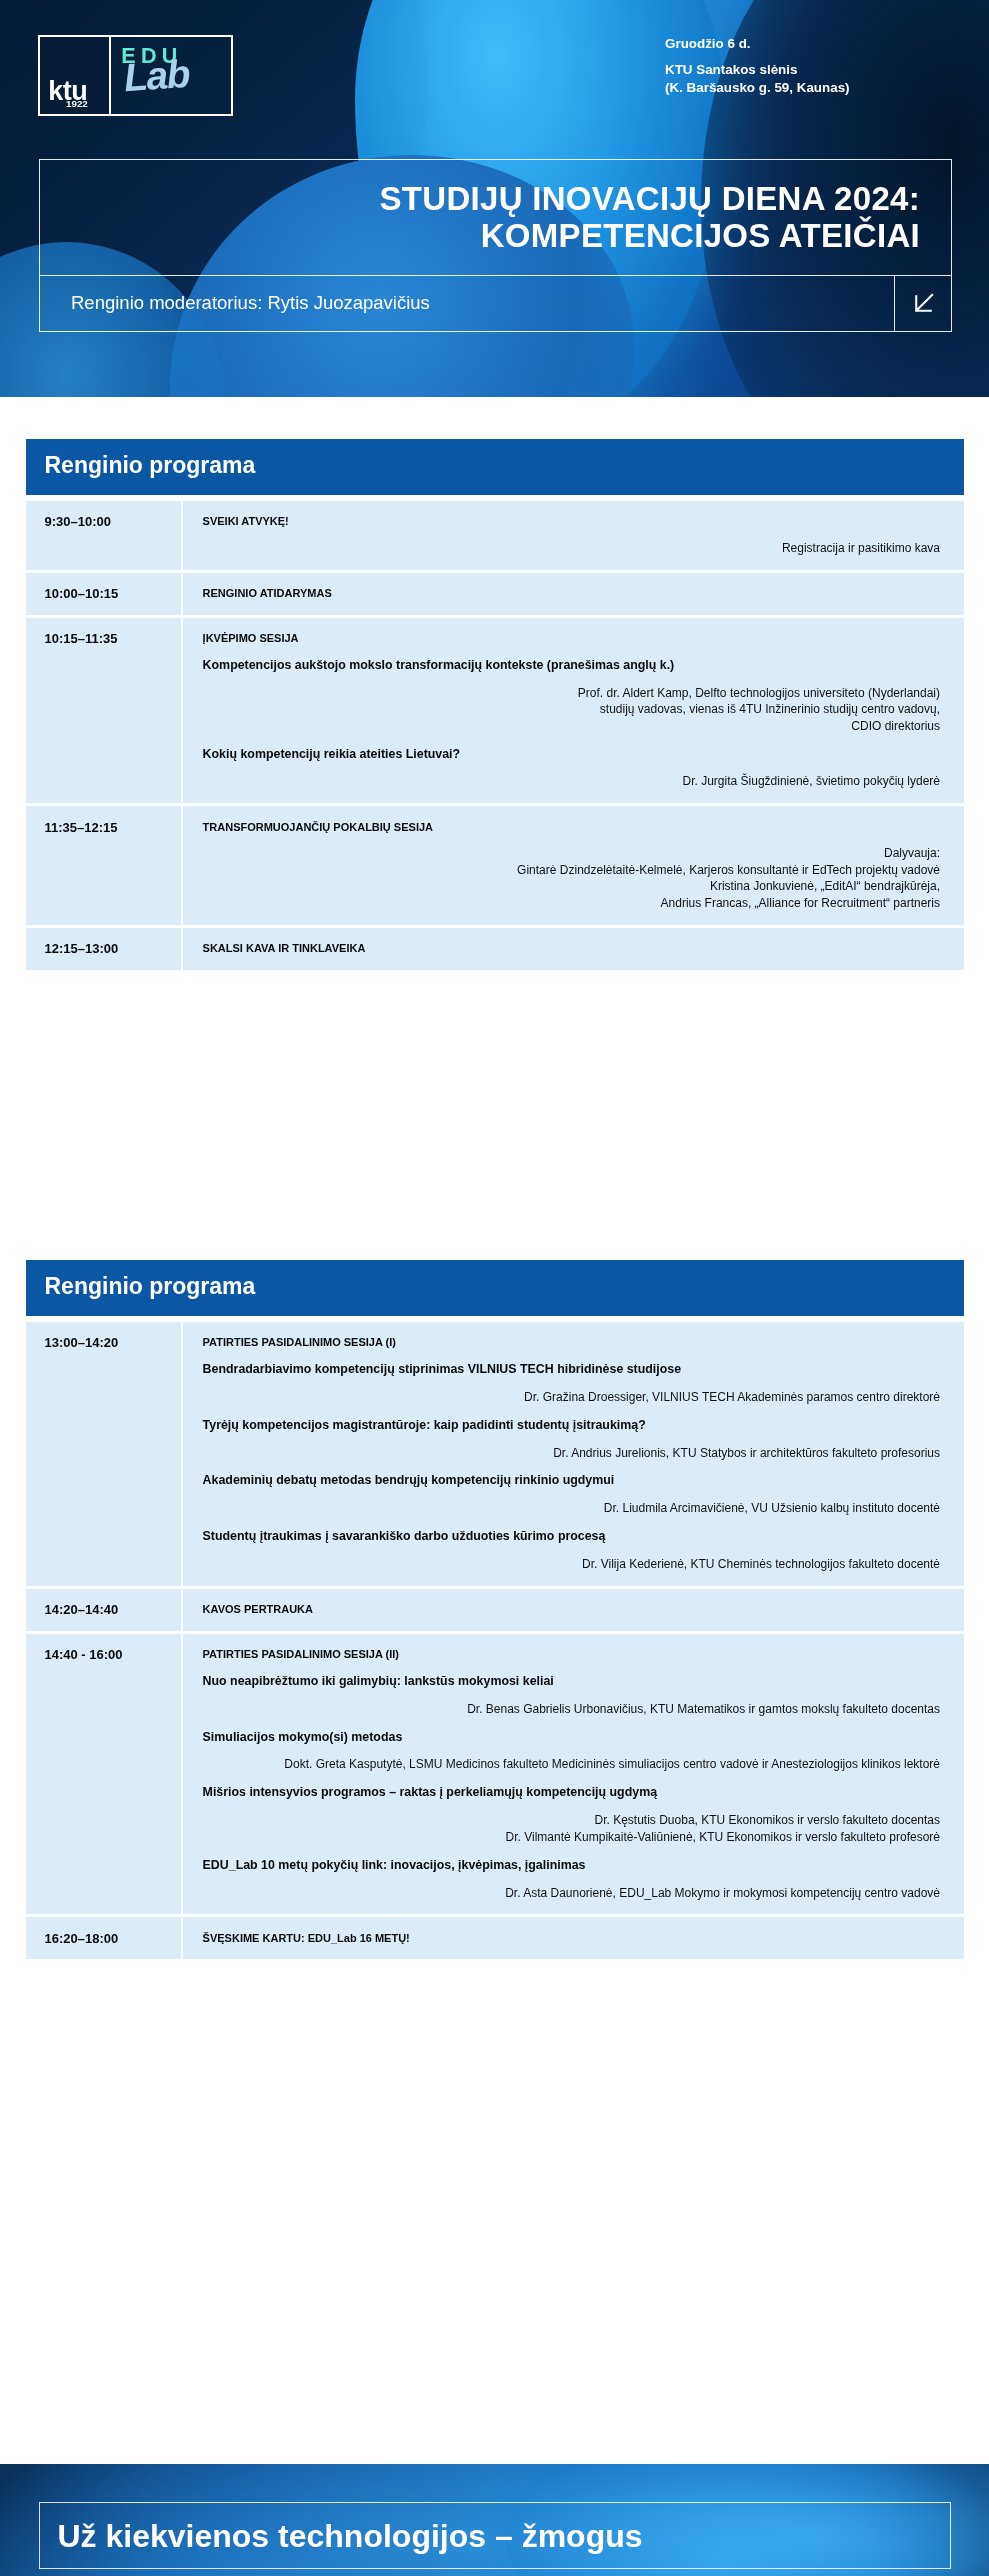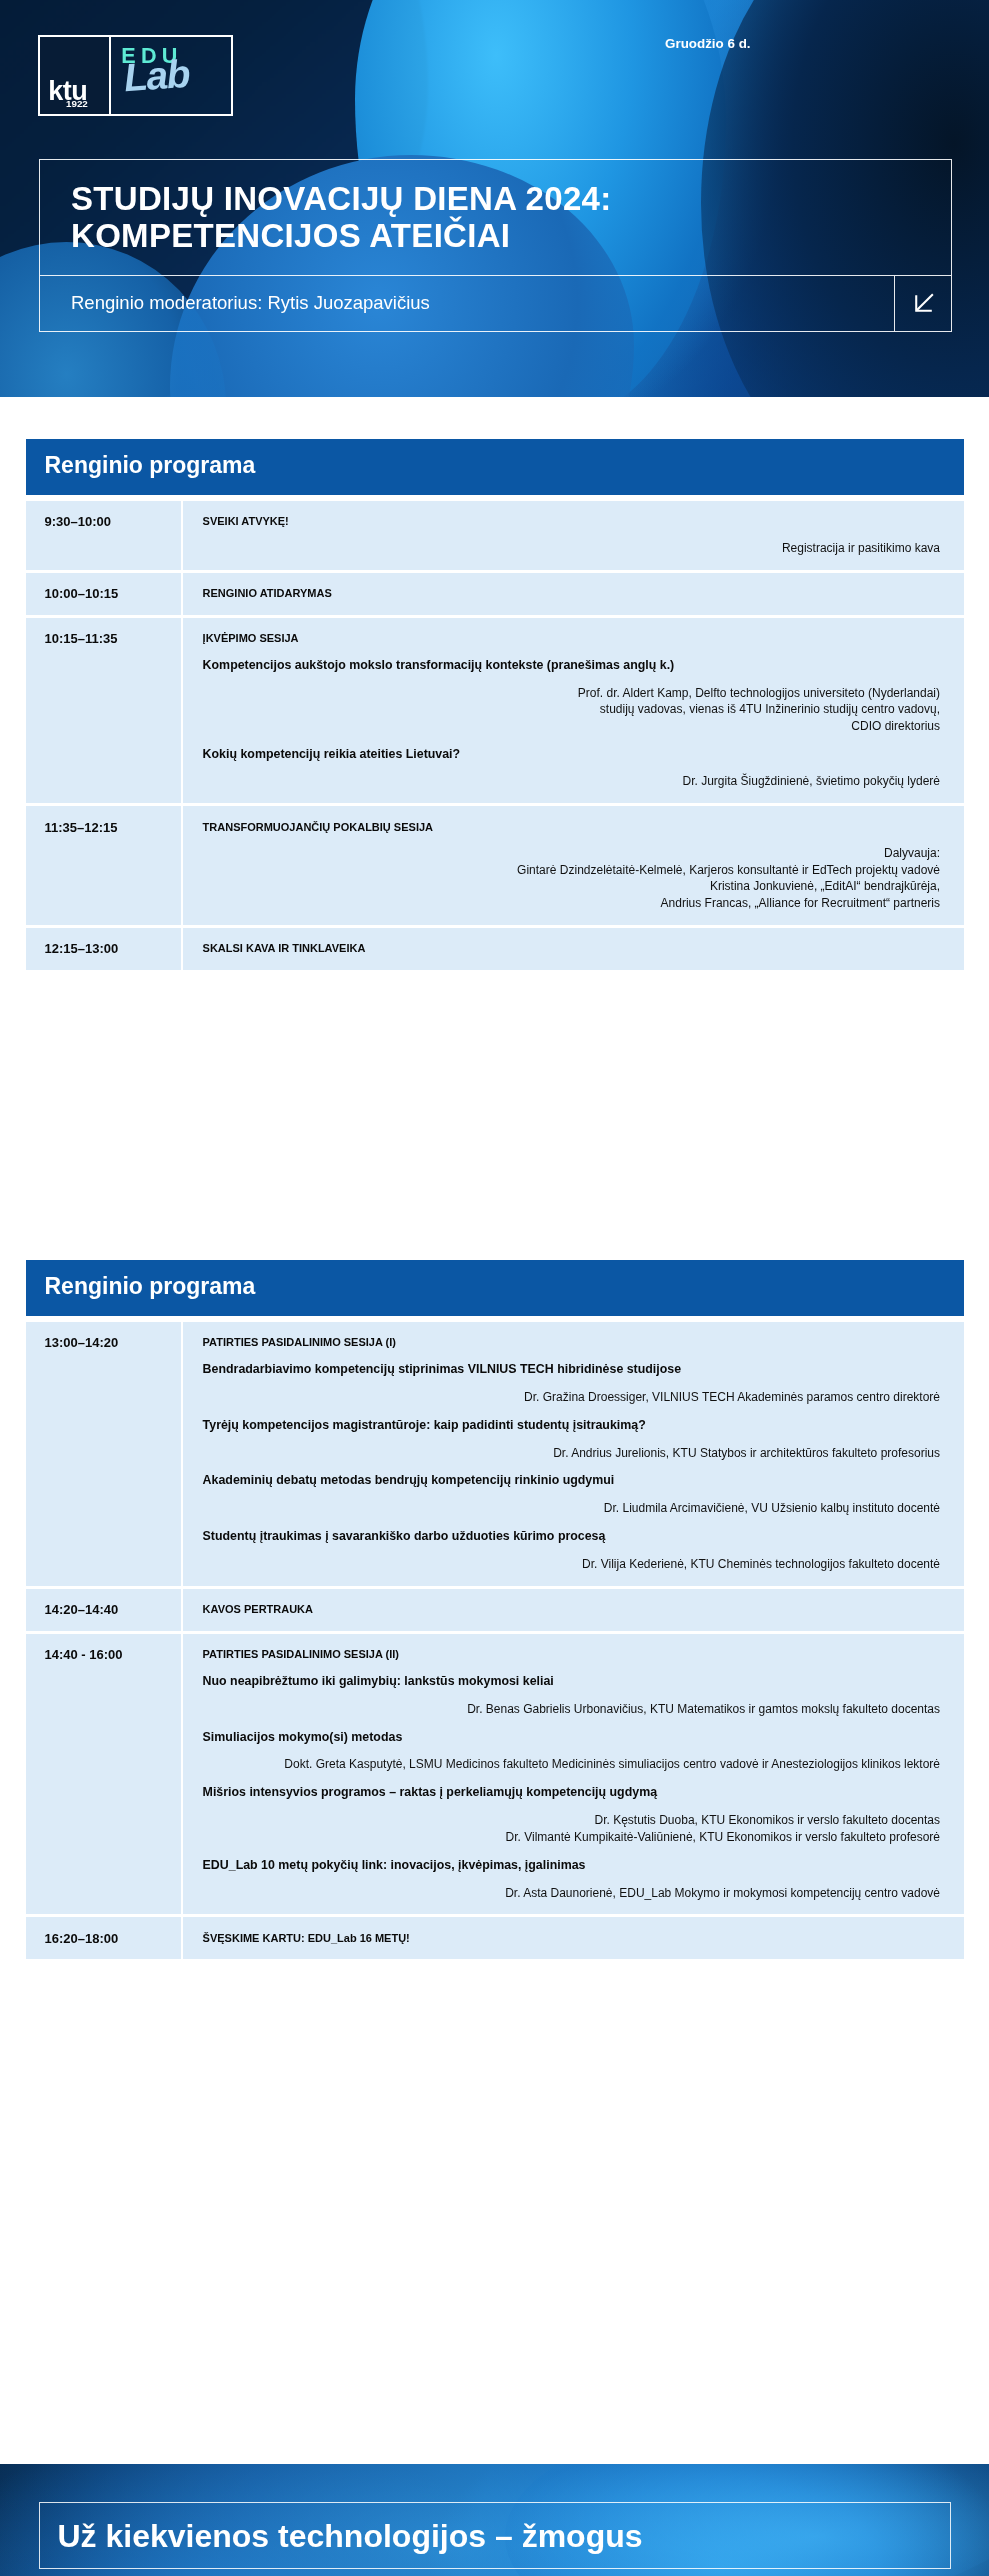--- a/index.html
+++ b/index.html
@@ -162,20 +162,21 @@
   .title-main {
     padding: 19.6px 31px 20.6px 31px;
   }
   .title-main h1 {
     color: #ffffff;
     font-size: 33px;
     font-weight: 700;
     line-height: 1.14;
     letter-spacing: 0.3px;
     text-transform: uppercase;
+    text-align: right;
   }
   .title-sub-row {
     border-top: 1.5px solid rgba(255,255,255,.9);
     display: flex;
     align-items: stretch;
   }
   .title-sub {
     flex: 1;
     padding: 15.5px 31px 17.5px 31px;
     color: #ffffff;
@@ -322,20 +323,24 @@
         <div class="logo-year">1922</div>
       </div>
       <div class="logo-right">
         <div class="logo-edu">EDU</div>
         <div class="logo-lab">Lab</div>
       </div>
     </div>
 
     <div class="hero-meta">
       <div class="meta-date">Gruodžio 6 d.</div>
+      <div class="meta-venue">
+        <div>KTU Santakos slėnis</div>
+        <div>(K. Baršausko g. 59, Kaunas)</div>
+      </div>
     </div>
 
     <div class="title-frame">
       <div class="title-main">
         <h1><span>STUDIJŲ INOVACIJŲ DIENA 2024:</span><br><span>KOMPETENCIJOS ATEIČIAI</span></h1>
       </div>
       <div class="title-sub-row">
         <div class="title-sub">Renginio moderatorius: Rytis Juozapavičius</div>
         <div class="title-arrow-box">
           <svg width="27" height="27" viewBox="0 0 52 52" aria-hidden="true">

